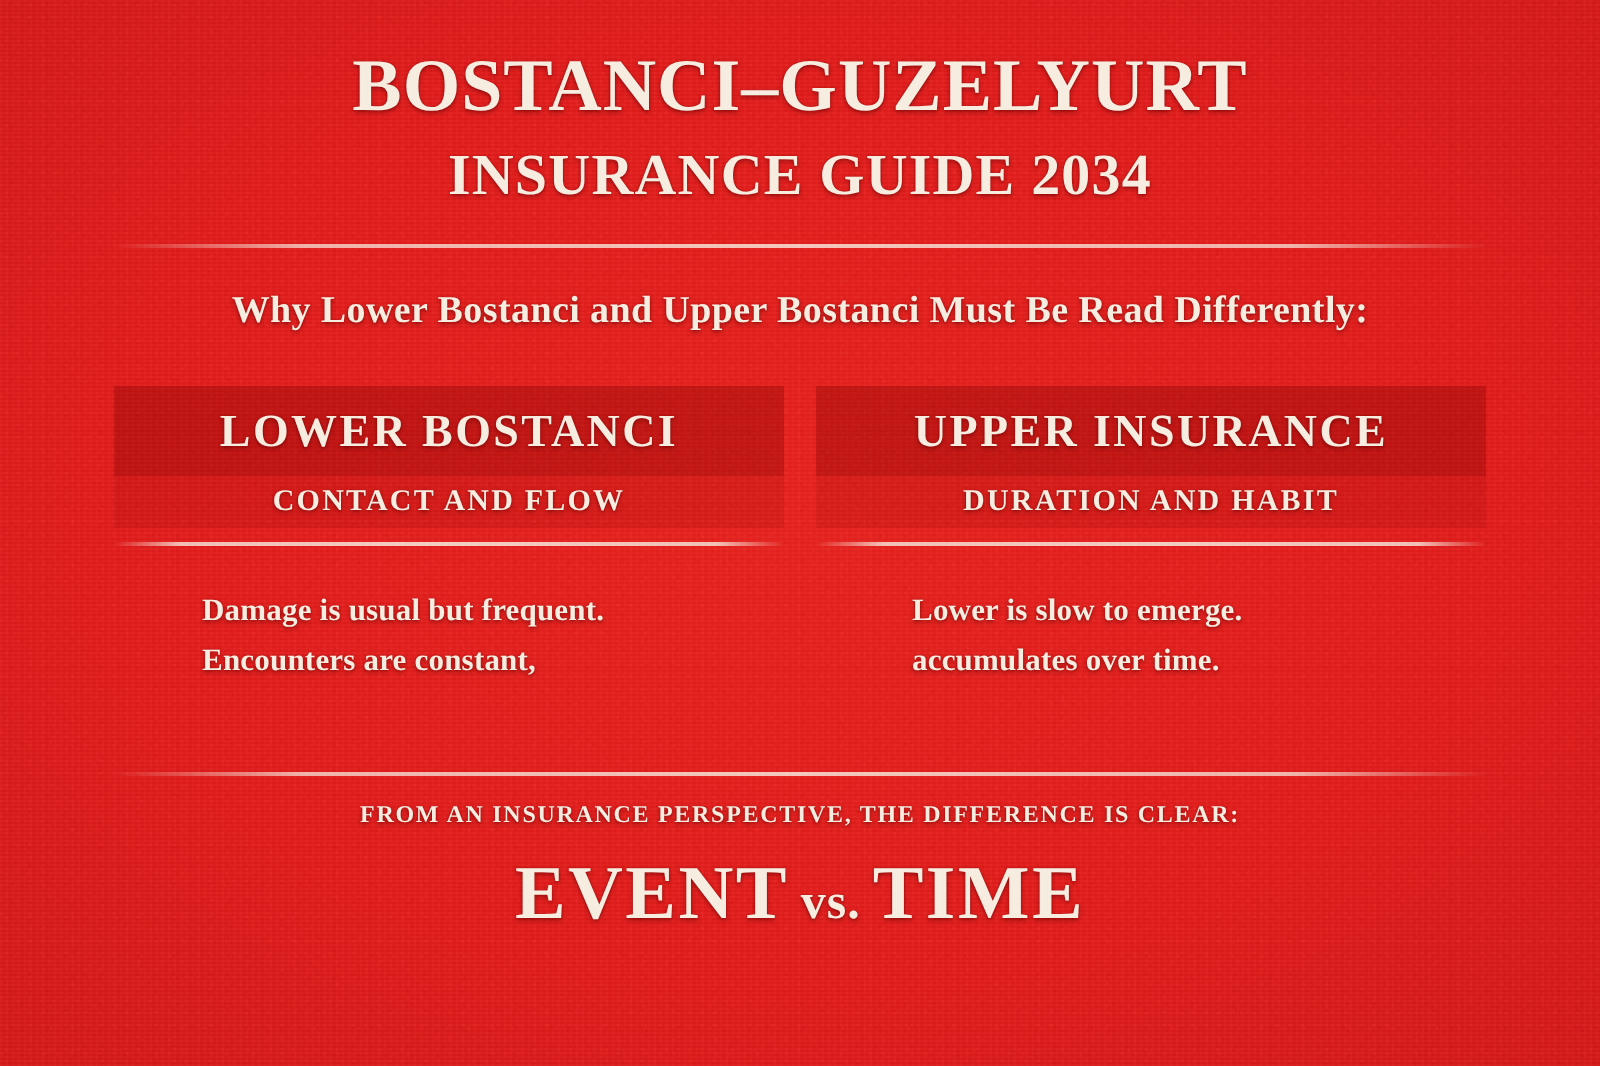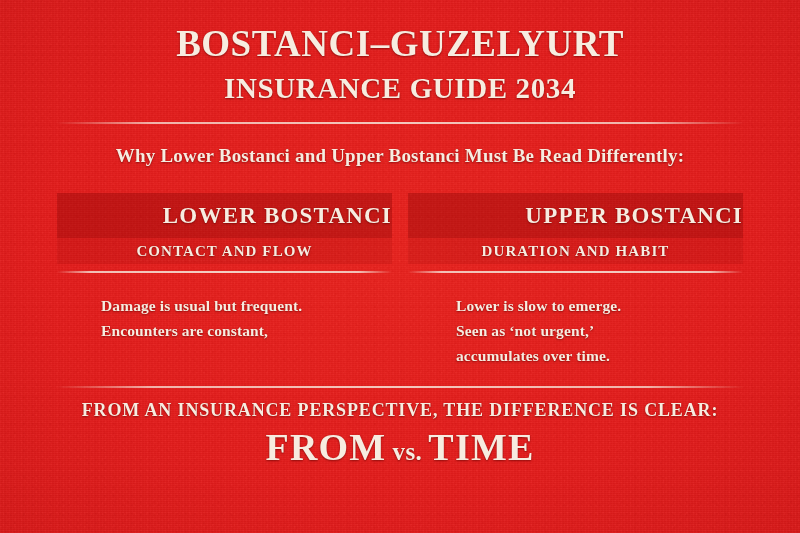--- a/index.html
+++ b/index.html
@@ -50,21 +50,21 @@
     position:absolute;left:0;right:0;top:145px;text-align:center;
     font-size:19px;font-weight:bold;letter-spacing:.2px;
   }
 
   
   .col{ position:absolute;top:193px;width:335px; }
   #col-left{ left:57px; }
   #col-right{ left:408px; }
 
   .band-head{
-    position:relative;height:45px;display:flex;align-items:center;justify-content:flex-end;
+    position:relative;height:45px;display:flex;align-items:center;justify-content:center;
     background:rgba(120,0,0,.30);
   }
   .band-head .ctitle{
     font-size:23px;font-weight:bold;letter-spacing:1.2px;
   }
   .band-sub{
     position:relative;height:26px;display:flex;align-items:center;justify-content:center;
     background:rgba(120,0,0,.12);
   }
   .band-sub .csub{
@@ -76,21 +76,21 @@
   }
   .col-body{ margin-top:20px;padding-left:44px; }
   .col-body .line{
     font-size:15.5px;line-height:1.62;font-weight:bold;letter-spacing:.1px;
   }
   #col-right .col-body{ padding-left:48px; }
 
   
   .kicker{
     position:absolute;left:0;right:0;top:400px;text-align:center;
-    font-size:18px;font-weight:bold;letter-spacing:.85px;
+    font-size:12px;font-weight:bold;letter-spacing:.85px;
   }
   .verdict{
     position:absolute;left:0;right:0;top:425px;text-align:center;
     font-size:38px;font-weight:bold;letter-spacing:1.2px;
   }
   .verdict .vs{ font-size:25px;letter-spacing:.5px;padding:0 6px; }
 </style>
 </head>
 <body>
 
@@ -114,34 +114,33 @@
     </div>
     <div class="col-rule"></div>
     <div class="col-body">
       <div class="line shadowtext">Damage is usual but frequent.</div>
       <div class="line shadowtext">Encounters are constant,</div>
     </div>
   </div>
 
   <div class="col" id="col-right">
     <div class="band-head">
-      <span class="ctitle shadowtext">UPPER BOSTANCI</span>
+      <span class="ctitle shadowtext">UPPER INSURANCE</span>
     </div>
     <div class="band-sub">
       <span class="csub shadowtext">DURATION AND HABIT</span>
     </div>
     <div class="col-rule"></div>
     <div class="col-body">
       <div class="line shadowtext">Lower is slow to emerge.</div>
-      <div class="line shadowtext">Seen as ‘not urgent,’</div>
       <div class="line shadowtext">accumulates over time.</div>
     </div>
   </div>
 
   <div class="rule" id="rule-bottom"></div>
 
   <div class="kicker shadowtext">FROM AN INSURANCE PERSPECTIVE, THE DIFFERENCE IS CLEAR:</div>
 
   <div class="verdict shadowtext">
-    <span>FROM</span><span class="vs">vs.</span><span>TIME</span>
+    <span>EVENT</span><span class="vs">vs.</span><span>TIME</span>
   </div>
 
 </div>
 
 </body></html>

